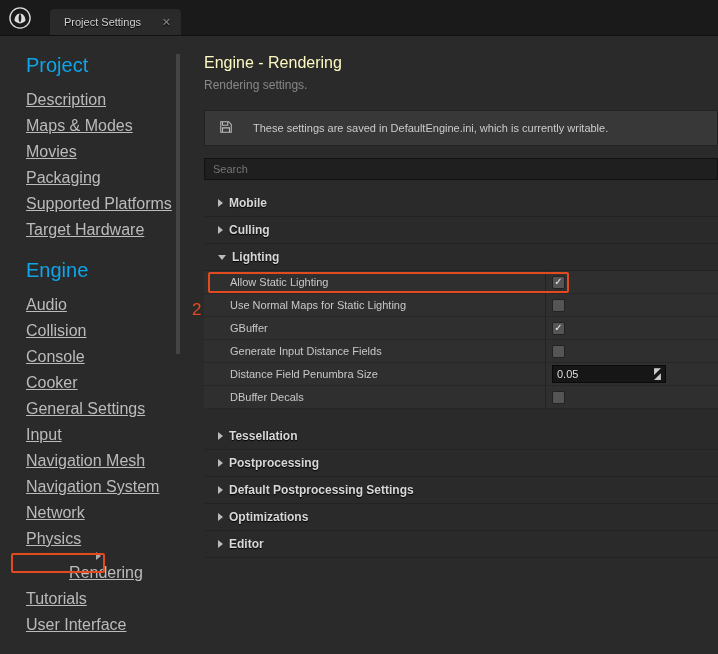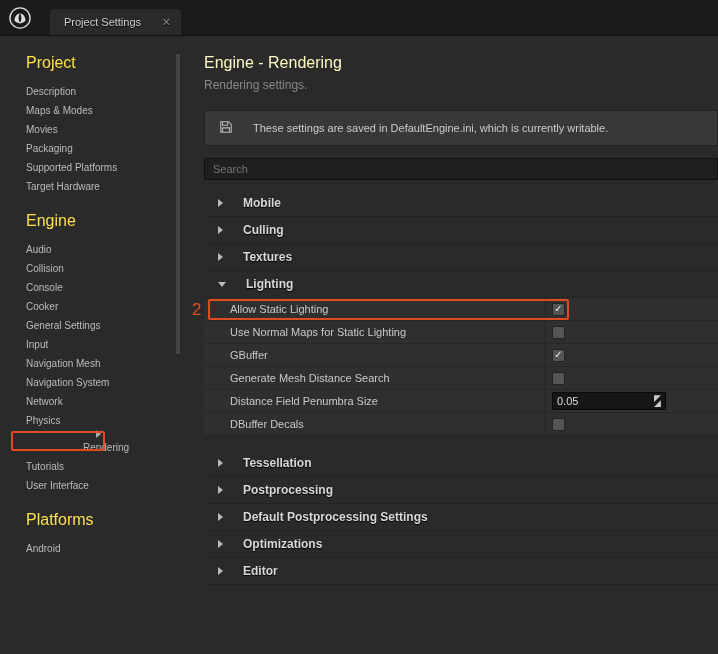--- a/index.html
+++ b/index.html
@@ -59,31 +59,32 @@
 .sidebar::after {
   content: '';
   position: absolute;
   right: 6px;
   top: 18px;
   width: 4px;
   height: 300px;
   background: #444;
 }
 .sidebar h2 {
-  font-size: 16px;
+  font-size: 20px;
   font-weight: normal;
-  color: #fde047;
+  color: #0ea5e9;
   margin-bottom: 10px;
   margin-top: 16px;
 }
 .sidebar h2:first-child { margin-top: 0; }
 .sidebar a {
   display: block;
   color: #bbb;
-  font-size: 10px;
+  text-decoration: underline;
+  font-size: 16px;
   padding: 4px 0;
   cursor: pointer;
   width: fit-content;
 }
 .sidebar .row {
   display: flex;
   align-items: center;
   position: relative;
 }
 .sidebar .arrow {
@@ -147,21 +148,21 @@
   outline: none;
 }
 .categories {
   margin-top: 10px;
   position: relative;
 }
 .cat {
   padding: 6px 0 6px 14px;
   display: flex;
   align-items: center;
-  gap: 20px;
+  gap: 6px;
   border-bottom: 1px solid #232323;
   font-weight: bold;
   color: #d8d8d8;
   font-size: 12px;
   text-shadow: 0 1px 1px #000;
   cursor: pointer;
 }
 .tri-right {
   width: 0; height: 0;
   border-top: 4px solid transparent;
@@ -301,24 +302,20 @@
     <div class="categories">
       <div class="cat">
           <span class="tri-right"></span>
           <span>Mobile</span>
         </div>
       <div class="cat">
           <span class="tri-right"></span>
           <span>Culling</span>
         </div>
       <div class="cat">
-          <span class="tri-right"></span>
-          <span>Textures</span>
-        </div>
-      <div class="cat">
           <span class="tri-down"></span>
           <span>Lighting</span>
         </div>
 
       <div class="props" style="position:relative;">
         <div class="prop">
           <div class="label">Allow Static Lighting</div>
           <div class="val">
               <span class="chk">✓</span>
             </div>
@@ -329,21 +326,21 @@
               <span class="chk"></span>
             </div>
         </div>
         <div class="prop">
           <div class="label">GBuffer</div>
           <div class="val">
               <span class="chk">✓</span>
             </div>
         </div>
         <div class="prop">
-          <div class="label">Generate Mesh Distance Search</div>
+          <div class="label">Generate Input Distance Fields</div>
           <div class="val">
               <span class="chk"></span>
             </div>
         </div>
         <div class="prop">
           <div class="label">Distance Field Penumbra Size</div>
           <div class="val">
             <div class="numfield">
               <span>0.05</span>
               <span class="arrows">◤<br>◢</span>

